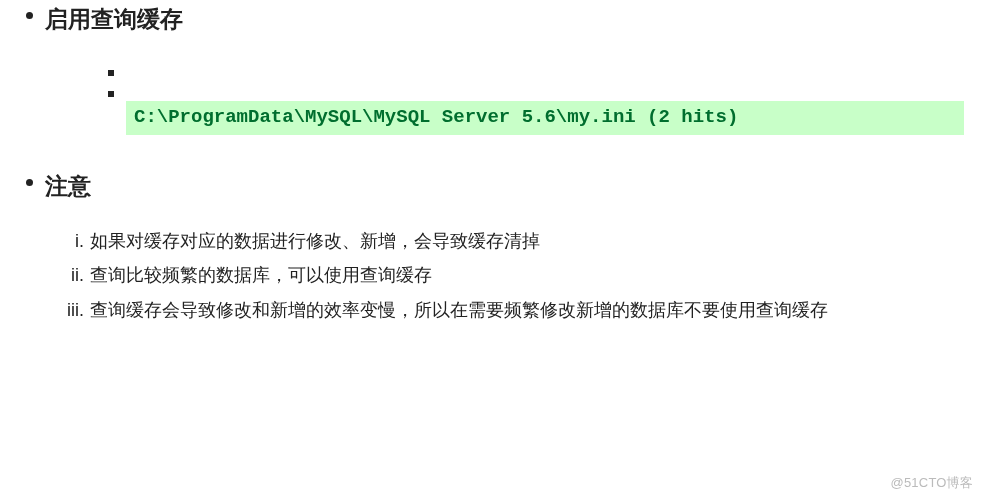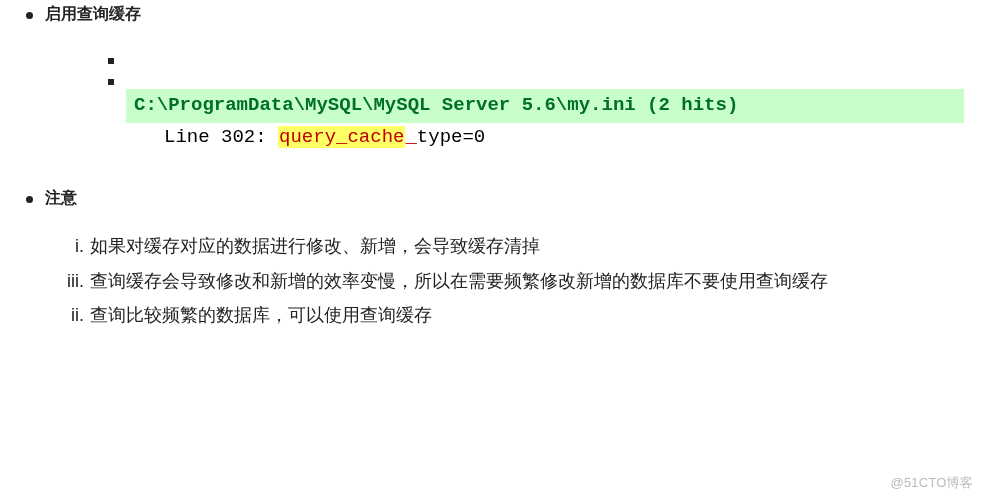--- a/index.html
+++ b/index.html
@@ -14,21 +14,21 @@
     padding: 0;
     position: relative;
   }
   ul.top { list-style: none; }
   ul.top > li { margin-bottom: 18px; }
   .disc-row { display: flex; align-items: flex-start; }
   .bullet-disc {
     width: 7px; height: 7px; background: #222; border-radius: 50%;
     margin-top: 12px; margin-left: 26px; margin-right: 12px; flex-shrink: 0;
   }
-  .heading { font-weight: 700; font-size: 16px; }
+  .heading { font-weight: 700; font-size: 23px; }
   ul.sub1 { list-style: none; margin-top: 18px; }
   .circ-row { display: flex; align-items: flex-start; }
   .bullet-circ {
     width: 8px; height: 8px; border: 1.5px solid #222; border-radius: 50%;
     margin-top: 11px; margin-left: 66px; margin-right: 12px; flex-shrink: 0; background: #fff;
   }
   ul.sub2 { list-style: none; margin-top: 6px; }
   .sq-row { display: flex; align-items: flex-start; margin-bottom: 2px; }
   .bullet-sq {
     width: 6px; height: 6px; background: #222;
@@ -105,45 +105,42 @@
           <li class="sq-row">
             <span class="bullet-sq"></span>
           </li>
           <li class="sq-row">
             <span class="bullet-sq"></span>
           </li>
         </ul>
 
         <div class="codeblock">
           <span class="codehead">C:\ProgramData\MySQL\MySQL Server 5.6\my.ini (2 hits)</span>
-          <div class="codeline">
-            <span class="blk">Line 302: </span><span class="hl">query_cache</span><span class="red">_</span><span class="blk">type=0</span>
-          </div>
         </div>
       </li>
     </ul>
   </li>
 
   <li style="margin-top:32px;">
     <div class="disc-row">
       <span class="bullet-disc"></span>
       <span class="heading">注意</span>
     </div>
 
     <ol class="notes">
       <li>
         <span class="roman">i.</span>
         <span class="ntext">如果对缓存对应的数据进行修改、新增，会导致缓存清掉</span>
       </li>
       <li>
+        <span class="roman">ii.</span>
+        <span class="ntext">查询比较频繁的数据库，可以使用查询缓存</span>
+      </li>
+      <li>
         <span class="roman">iii.</span>
         <span class="ntext">查询缓存会导致修改和新增的效率变慢，所以在需要频繁修改新增的数据库不要使用查询缓存</span>
-      </li>
-      <li>
-        <span class="roman">ii.</span>
-        <span class="ntext">查询比较频繁的数据库，可以使用查询缓存</span>
       </li>
     </ol>
   </li>
 
 </ul>
 
 <div class="watermark">@51CTO博客</div>
 
 </body></html>

